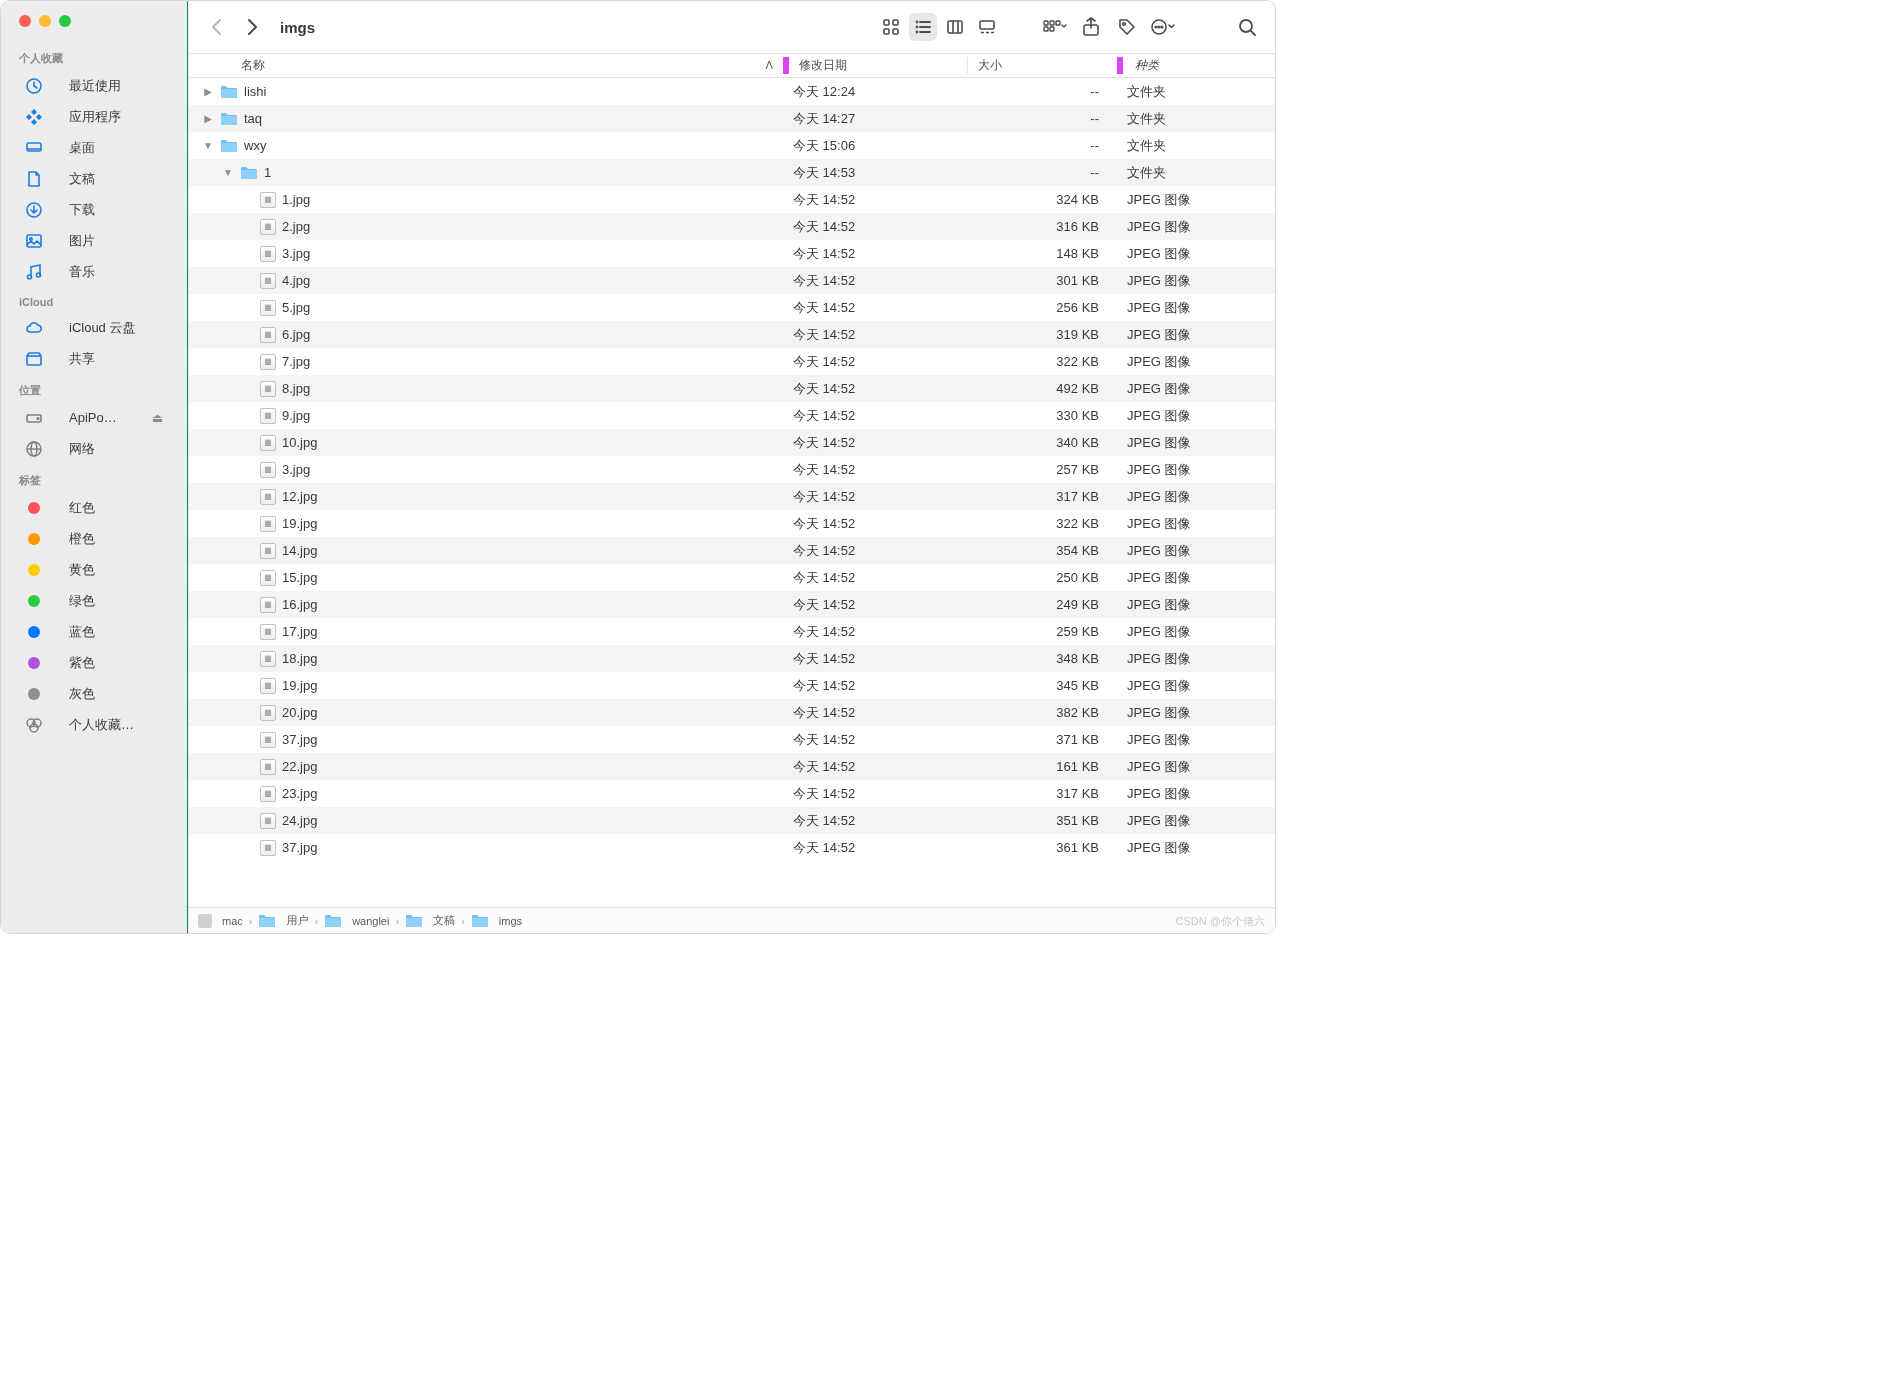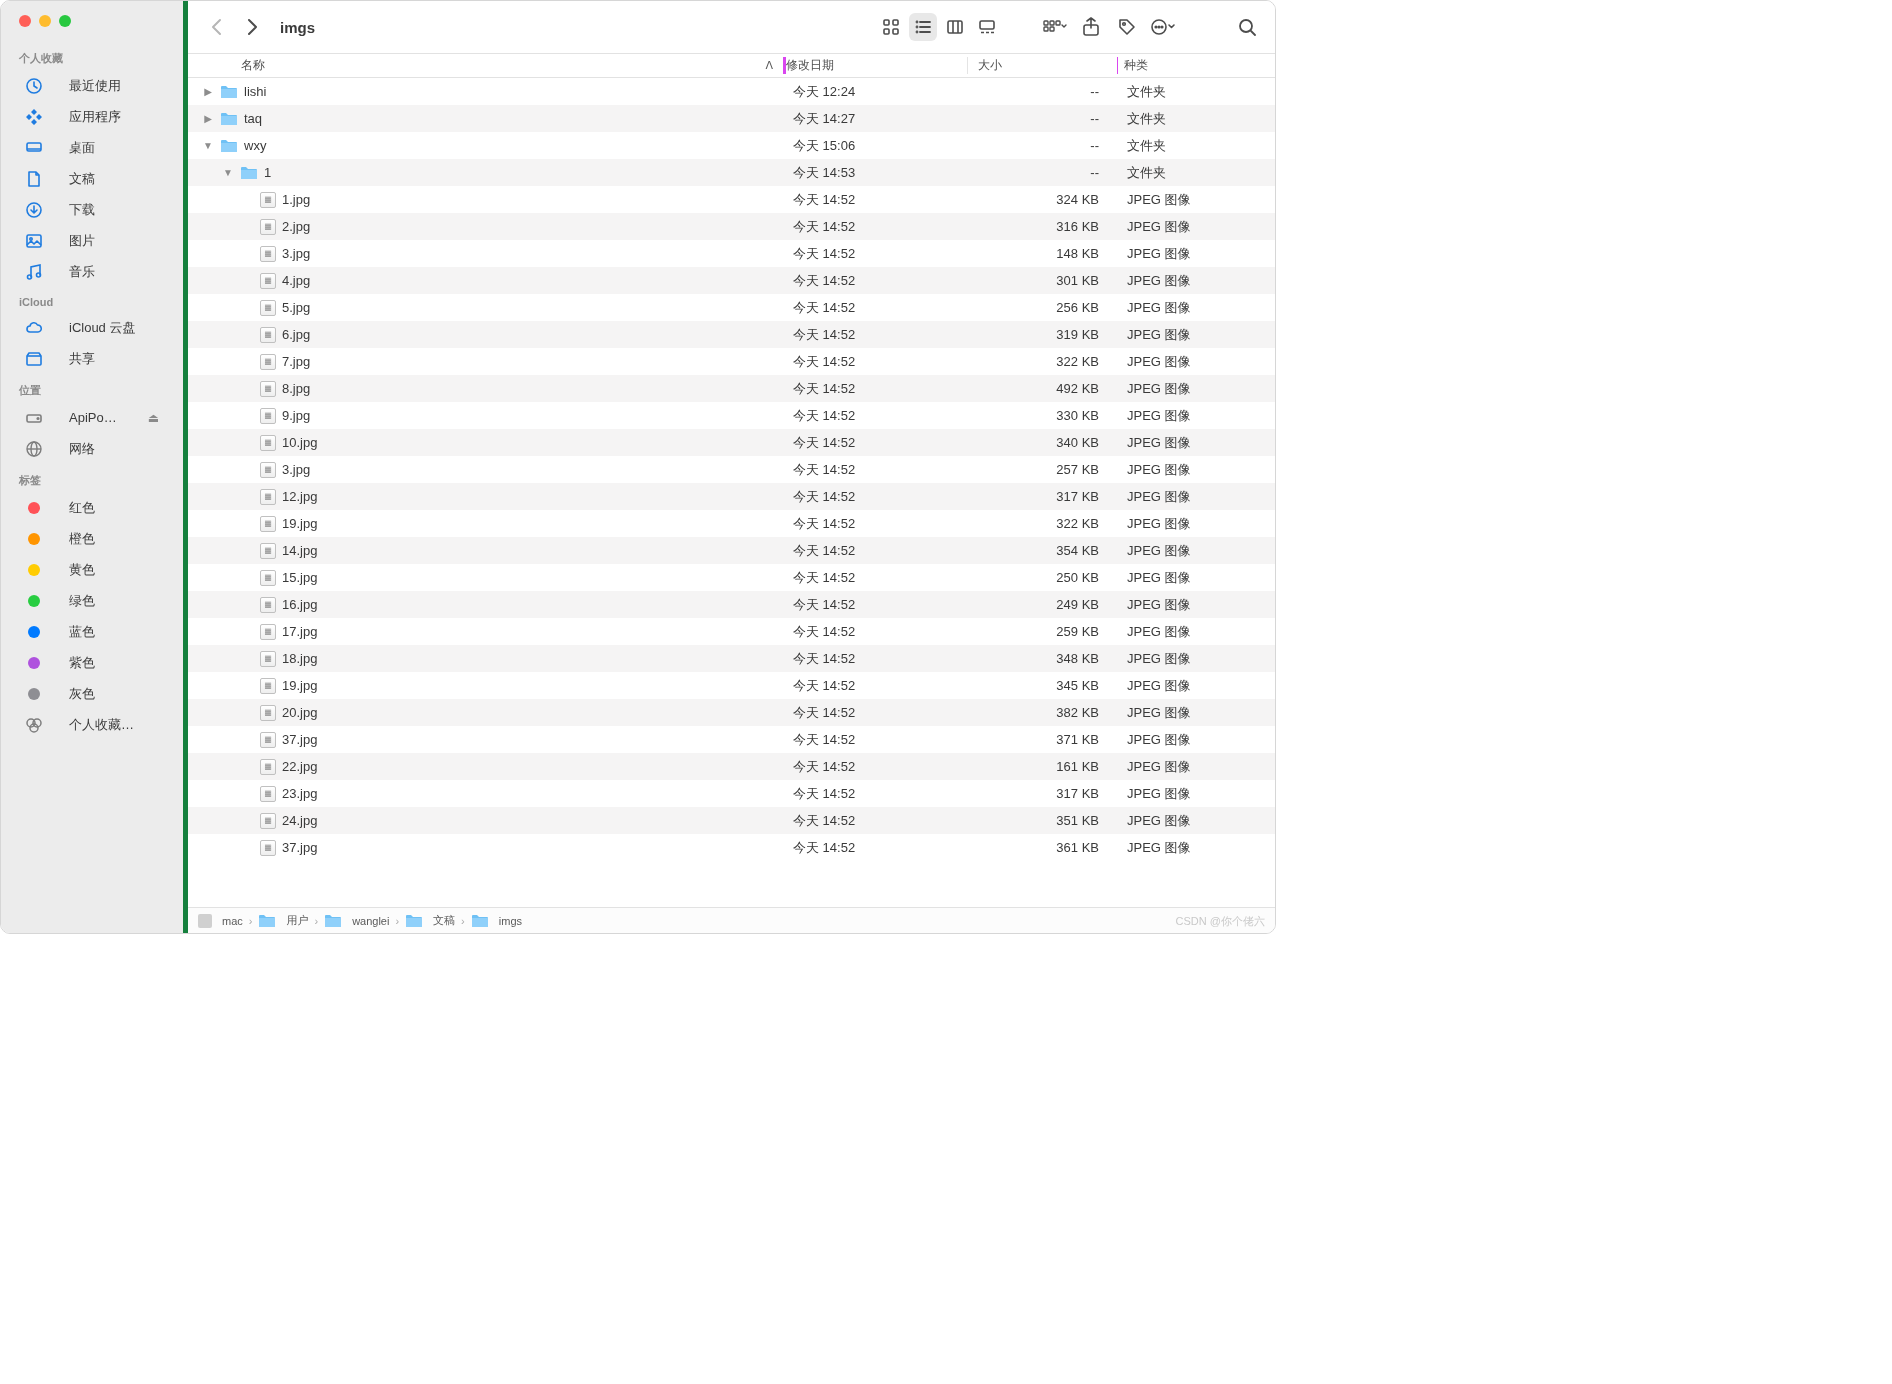--- a/index.html
+++ b/index.html
@@ -1,41 +1,41 @@
 <!DOCTYPE html>
 <html><head>
   <meta charset="utf-8">
   <style>
     * { margin:0; padding:0; box-sizing:border-box; font-family:-apple-system,"Helvetica Neue",Arial,sans-serif; }
     body { background:#fff; width:1276px; height:934px; overflow:hidden; border:1px solid #d6d6d6; border-radius:10px; position:relative; }
     .window { display:flex; flex-direction:column; height:100%; }
     .main { display:flex; flex:1; min-height:0; }
-    .sidebar { width:187px; background:#ececec; border-right:5px solid #15803d; display:flex; flex-direction:column; overflow-y:auto; padding-top:14px; }
+    .sidebar { width:187px; background:#ececec; border-right:1px solid #15803d; display:flex; flex-direction:column; overflow-y:auto; padding-top:14px; }
     .traffic { display:flex; gap:8px; padding:0 0 16px 18px; }
     .dot { width:12px; height:12px; border-radius:50%; }
     .dot.r{background:#ff5f57;} .dot.y{background:#febc2e;} .dot.g{background:#28c840;}
     .sb-section { font-size:11px; color:#8a8a8a; padding:8px 18px 4px; font-weight:600; }
     .sb-item { display:flex; align-items:center; gap:26px; padding:4px 18px; font-size:13px; color:#3b3b3b; cursor:default; border-radius:5px; margin:1px 6px; line-height:22px;}
     .sb-item .ic{ width:18px; height:18px; display:flex; align-items:center; justify-content:center; color:#1f7ce0; font-size:16px;}
     .sb-item .ic.gray{color:#7d7d7d;}
     .tag-dot{ width:12px; height:12px; border-radius:50%; margin:3px;}
     .eject{ margin-left:auto; color:#8a8a8a; font-size:12px;}
     .content { flex:1; display:flex; flex-direction:column; min-width:0; }
     .toolbar { height:52px; display:flex; align-items:center; padding:0 14px; gap:8px; background:#fff; }
     .tb-btn { width:28px; height:28px; display:flex; align-items:center; justify-content:center; color:#4d4d4d; border-radius:6px; font-size:16px;}
     .tb-btn.light{color:#b6b6b6;}
     .tb-btn.active{ background:#e8e8e8; }
     .title { font-size:15px; font-weight:600; color:#3a3a3a; margin-left:6px; }
     .spacer{flex:1;}
     .tb-group{display:flex; gap:4px; align-items:center;}
     .columns { display:flex; align-items:center; border-top:1px solid #e2e2e2; border-bottom:1px solid #e2e2e2; height:25px; font-size:12px; color:#4e4e4e; background:#fff;}
     .col-name{flex:1; padding-left:53px; display:flex; align-items:center; }
-    .col-date{width:184px; border-left:3px solid #d946ef; }
+    .col-date{width:184px; border-left:6px solid #d946ef; padding-left:10px;}
     .col-size{width:150px; border-left:1px solid #e4e4e4; padding-left:10px;}
-    .col-kind{width:158px; border-left:1px solid #d946ef; padding-left:6px;}
+    .col-kind{width:158px; border-left:6px solid #d946ef; padding-left:12px;font-style:italic;}
     .sort-arrow{ margin-left:auto; margin-right:10px; color:#5a5a5a; font-size:11px;}
     .listing{ flex:1; overflow-y:auto; font-size:13px; color:#3a3a3a;}
     .row{ display:flex; align-items:center; height:27px; }
     .row:nth-child(even){ background:#f5f4f4; }
     .c-name{flex:1; display:flex; align-items:center; gap:6px; padding-left:8px; white-space:nowrap;}
     .c-date{width:184px; padding-left:10px;}
     .c-size{width:150px; text-align:right; padding-right:18px;}
     .c-kind{width:158px; padding-left:10px;}
     .disclosure{ width:12px; text-align:center; color:#8d8d8d; font-size:10px; cursor:default;}
     .folder-ic{ color:#59b2f2; font-size:15px;}

